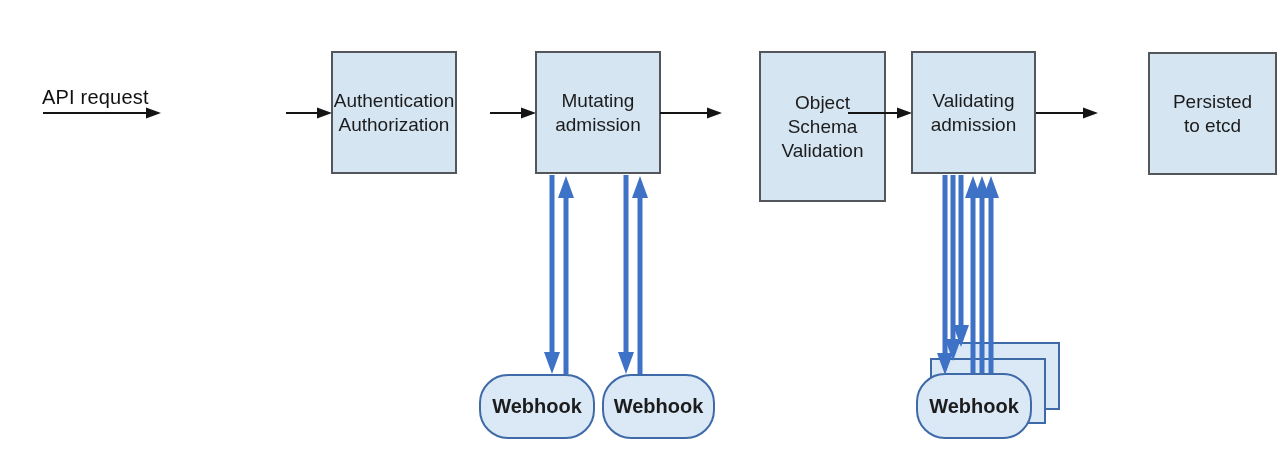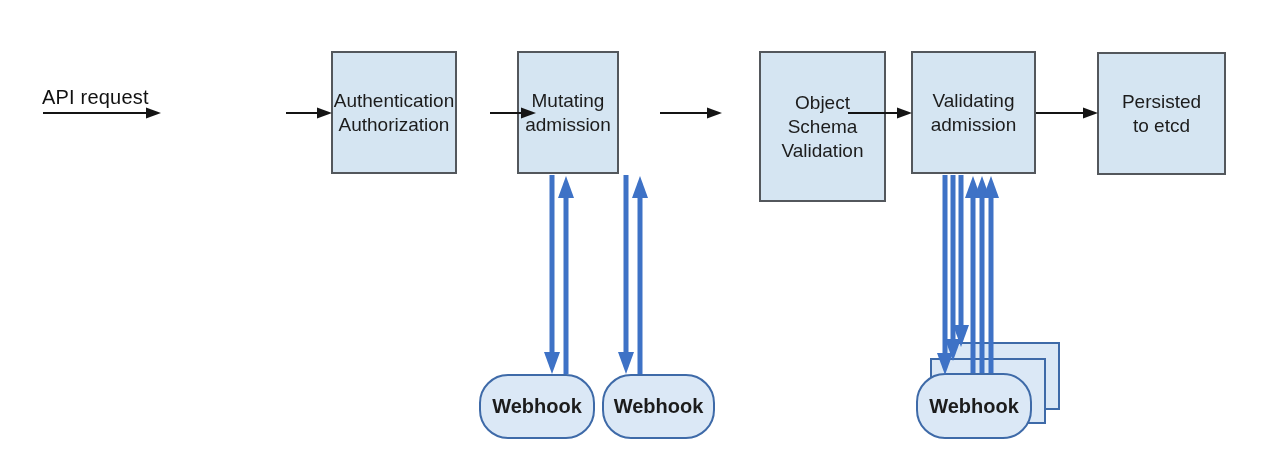--- a/index.html
+++ b/index.html
@@ -46,31 +46,31 @@
 <body>
 
 <div class="canvas">
 
   <div class="flow-label">API request</div>
 
 
   <div class="node" style="left:331px;top:51px;width:126px;height:123px">Authentication
 Authorization</div>
 
-  <div class="node" style="left:517px;top:51px;width:102px;height:123px">Mutating
+  <div class="node" style="left:535px;top:51px;width:126px;height:123px">Mutating
 admission</div>
 
   <div class="node" style="left:759px;top:51px;width:127px;height:151px">Object
 Schema
 Validation</div>
 
   <div class="node" style="left:911px;top:51px;width:125px;height:123px">Validating
 admission</div>
 
-  <div class="node" style="left:1097px;top:52px;width:129px;height:123px">Persisted
+  <div class="node" style="left:1148px;top:52px;width:129px;height:123px">Persisted
 to etcd</div>
 
   <div class="webhook wh-front" style="left:479px;top:374px;width:116px;height:65px">Webhook</div>
 
   <div class="webhook wh-front" style="left:602px;top:374px;width:113px;height:65px">Webhook</div>
 
   <div class="webhook wh-back" style="left:943px;top:342px;width:117px;height:68px"></div>
   <div class="webhook wh-mid" style="left:930px;top:358px;width:116px;height:66px"></div>
   <div class="webhook wh-front" style="left:916px;top:373px;width:116px;height:66px">Webhook</div>
 

